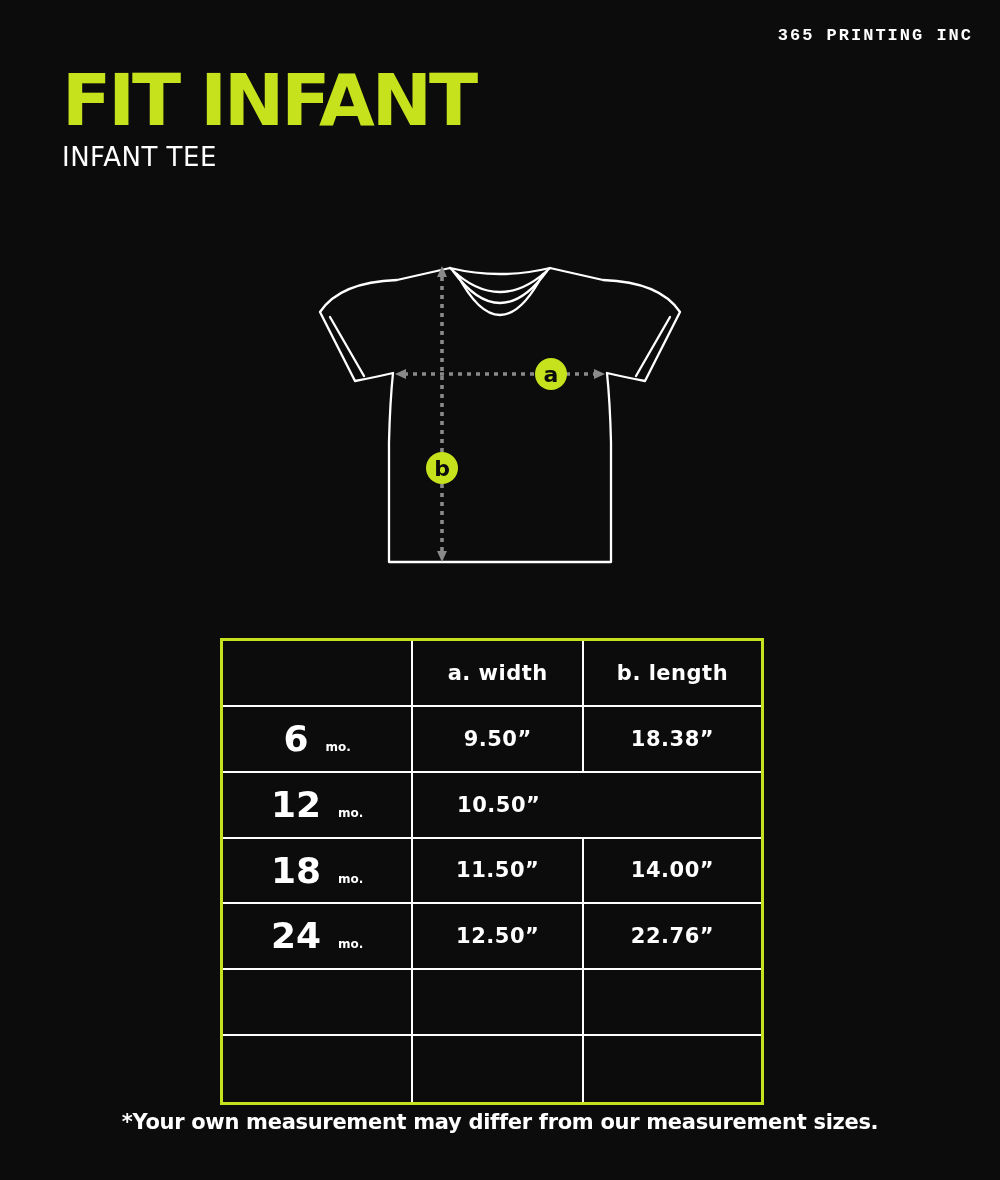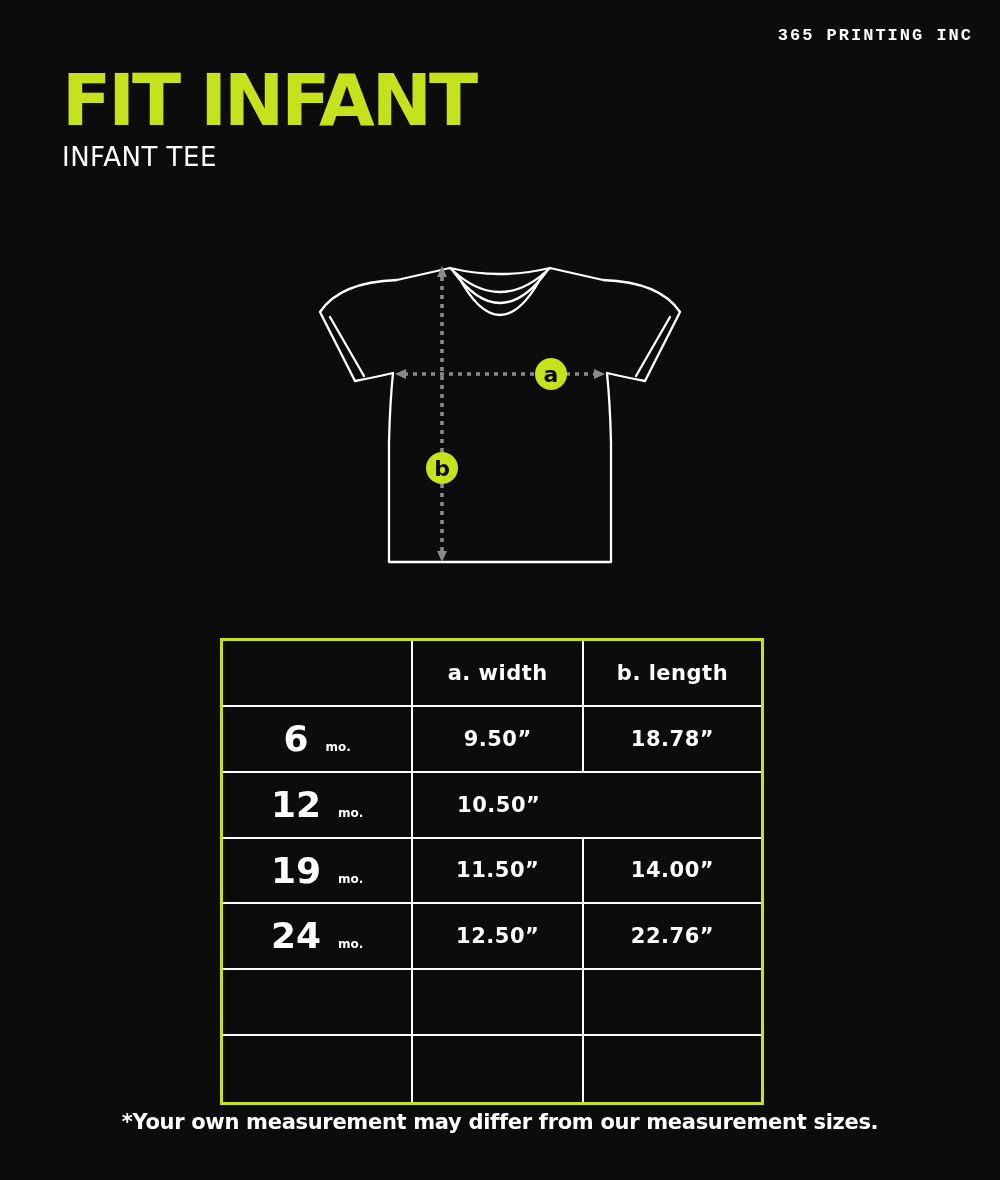--- a/index.html
+++ b/index.html
@@ -185,34 +185,34 @@
       <div class="cell th">a. width</div>
       <div class="cell th">b. length</div>
     </div>
 
     <div class="trow">
       <div class="cell size-cell">
         <span class="size-num">6</span>
         <span class="size-unit">mo.</span>
       </div>
       <div class="cell value">9.50”</div>
-      <div class="cell value">18.78”</div>
+      <div class="cell value">18.38”</div>
     </div>
 
     <div class="trow">
       <div class="cell size-cell">
         <span class="size-num">12</span>
         <span class="size-unit">mo.</span>
       </div>
       <div class="cell value">10.50”</div>
     </div>
 
     <div class="trow">
       <div class="cell size-cell">
-        <span class="size-num">19</span>
+        <span class="size-num">18</span>
         <span class="size-unit">mo.</span>
       </div>
       <div class="cell value">11.50”</div>
       <div class="cell value">14.00”</div>
     </div>
 
     <div class="trow">
       <div class="cell size-cell">
         <span class="size-num">24</span>
         <span class="size-unit">mo.</span>

